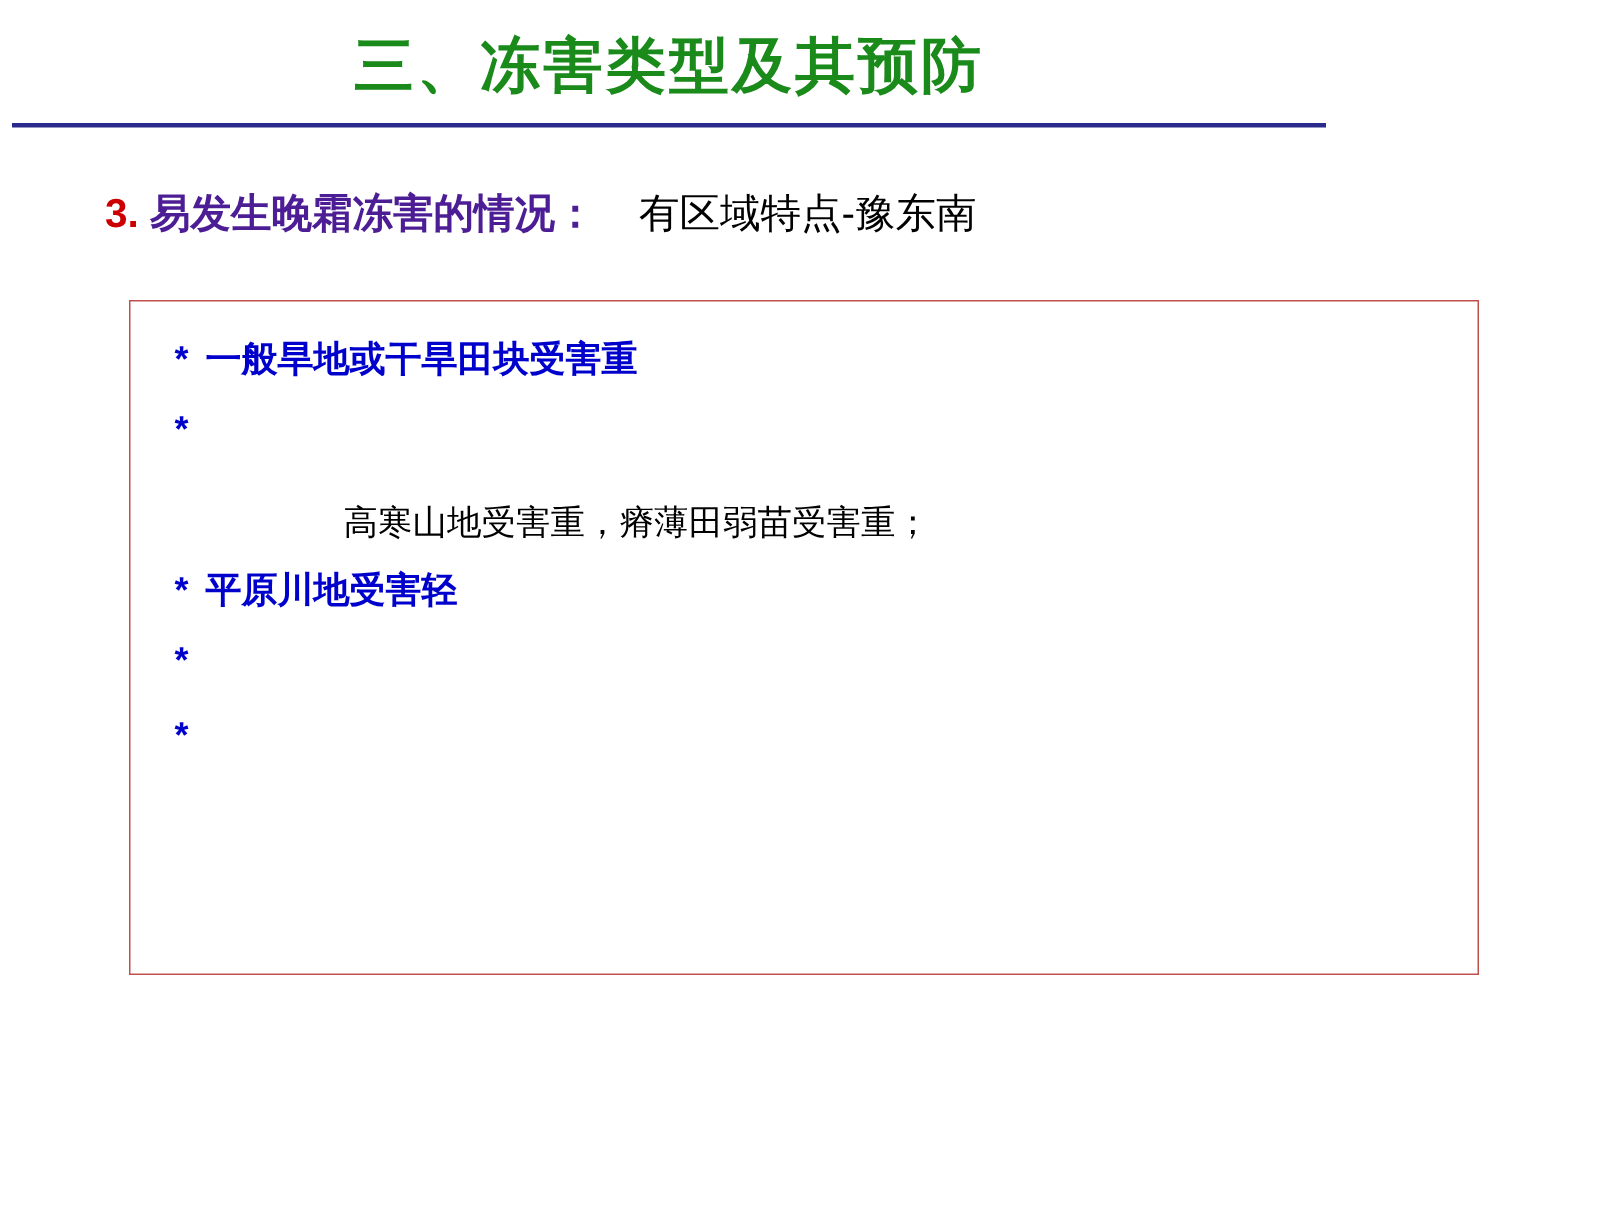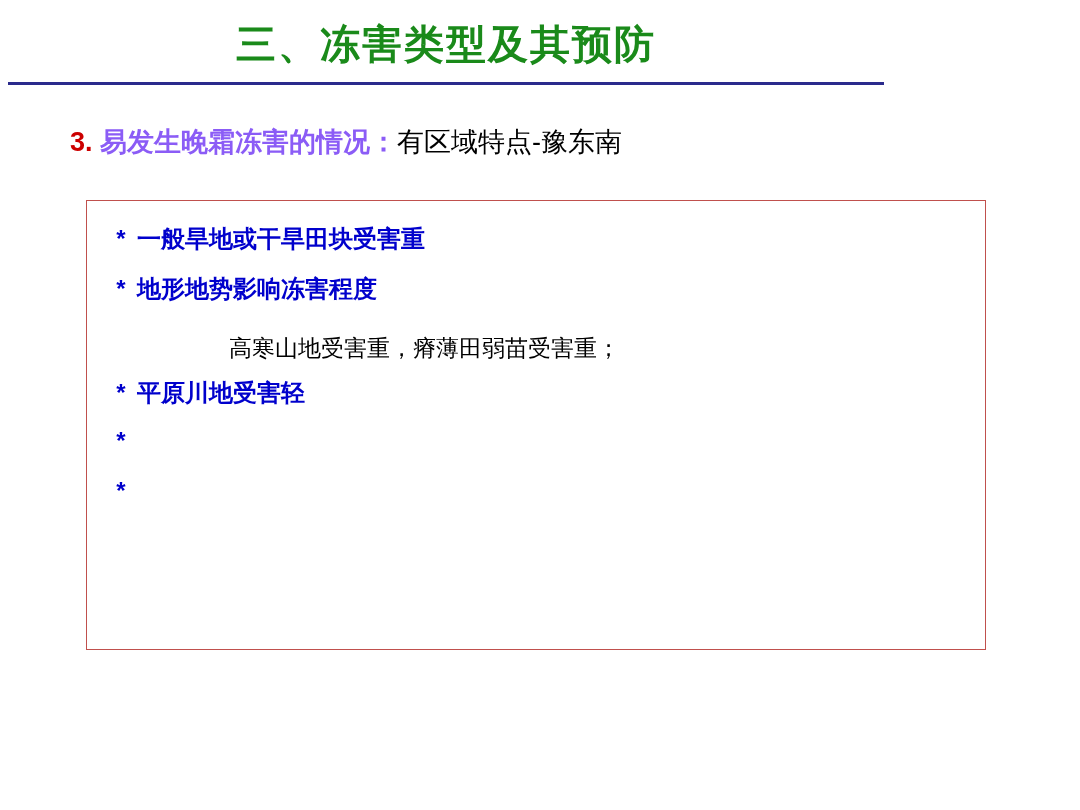--- a/index.html
+++ b/index.html
@@ -37,26 +37,27 @@
     margin: 40px 0 0 70px;
     font-size: 27px;
     line-height: 1.3;
     white-space: nowrap;
   }
   .subhead .num {
     color: #cc0000;
     font-weight: bold;
   }
   .subhead .red {
-    color: #8b5cf6;
+    color: #4c1d95;
     font-weight: bold;
   }
   .subhead .black {
     color: #000000;
     font-weight: normal;
+    margin-left: 29px;
   }
   .content-box {
     position: absolute;
     left: 86px;
     top: 200px;
     width: 900px;
     height: 450px;
     border: 1.5px solid #c0504d;
     box-sizing: border-box;
     padding: 22px 0 0 0;
@@ -107,21 +108,20 @@
 
   <div class="content-box">
 
     <div class="bullet-row">
       <span class="bullet-mark">*</span>
       <span class="bullet-text">一般旱地或干旱田块受害重</span>
     </div>
 
     <div class="bullet-row">
       <span class="bullet-mark">*</span>
-      <span class="bullet-text">地形地势影响冻害程度</span>
     </div>
 
     <div class="sub-line">高寒山地受害重，瘠薄田弱苗受害重；</div>
 
     <div class="gap-sm"></div>
 
     <div class="bullet-row">
       <span class="bullet-mark">*</span>
       <span class="bullet-text">平原川地受害轻</span>
     </div>

